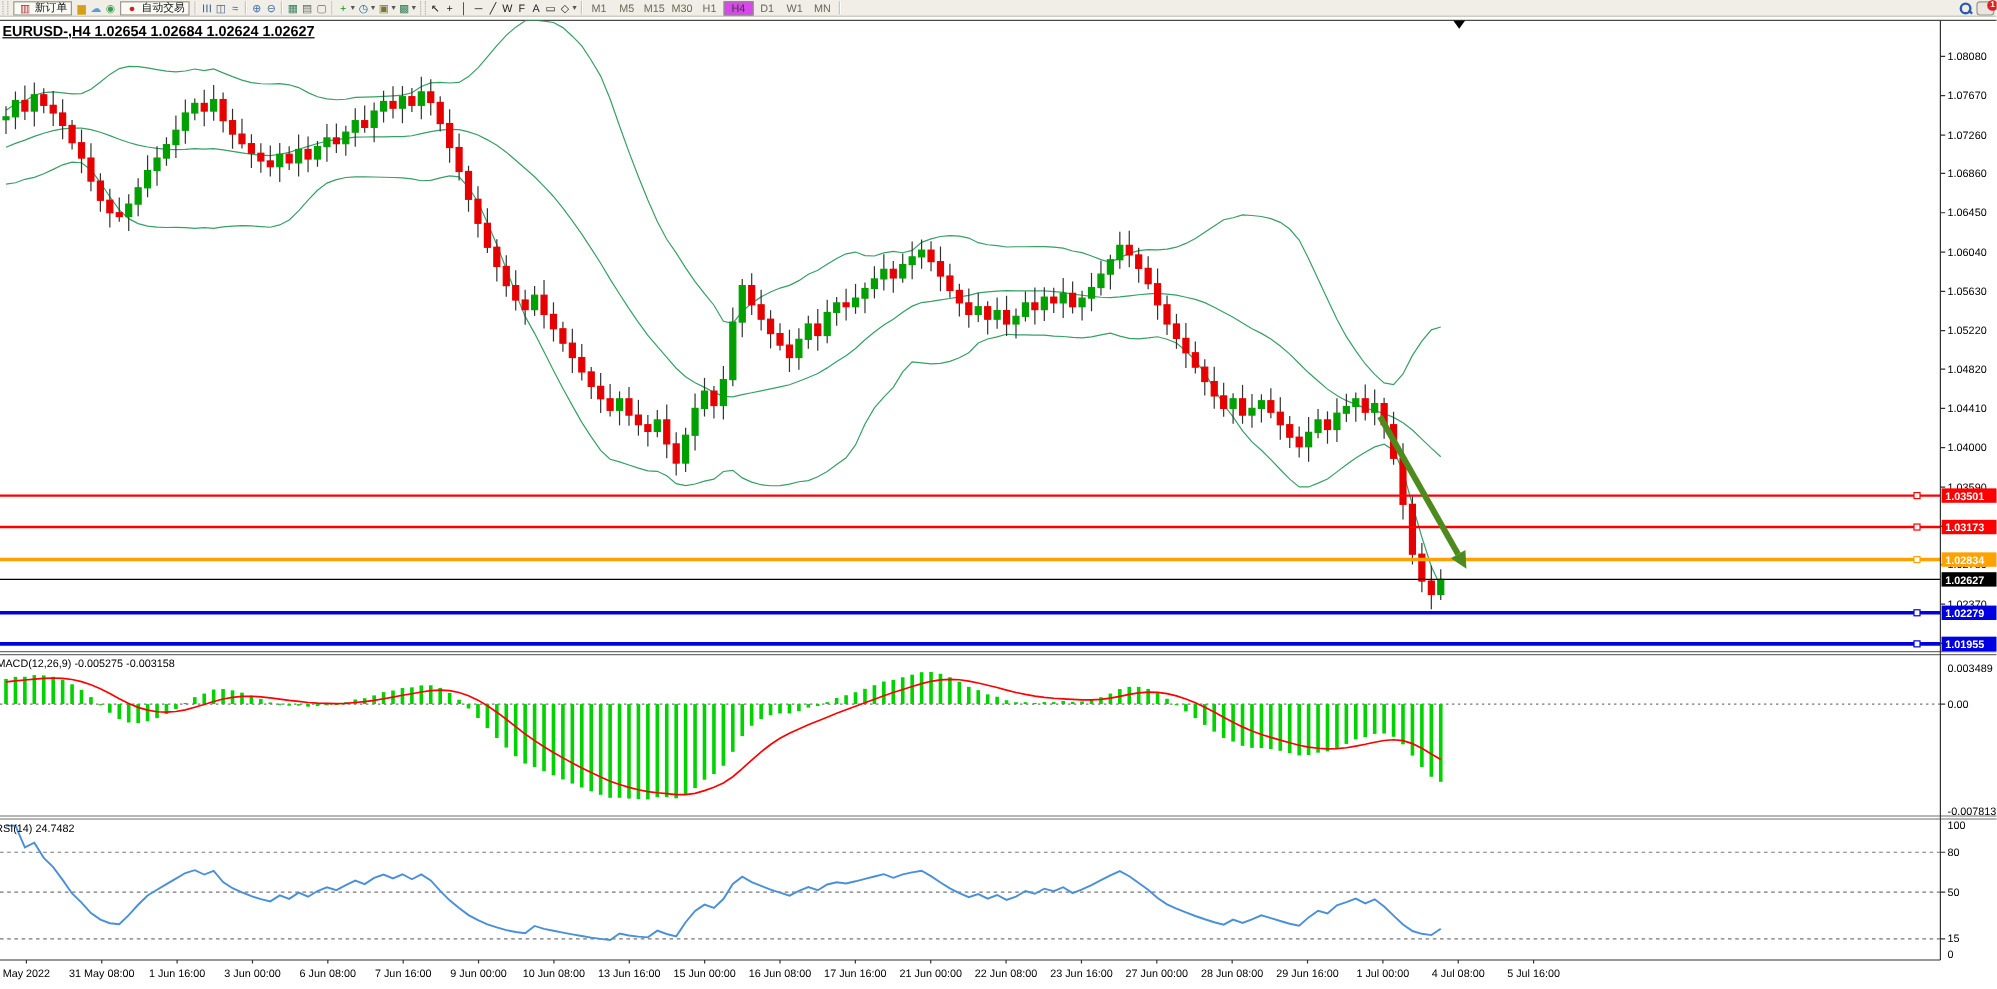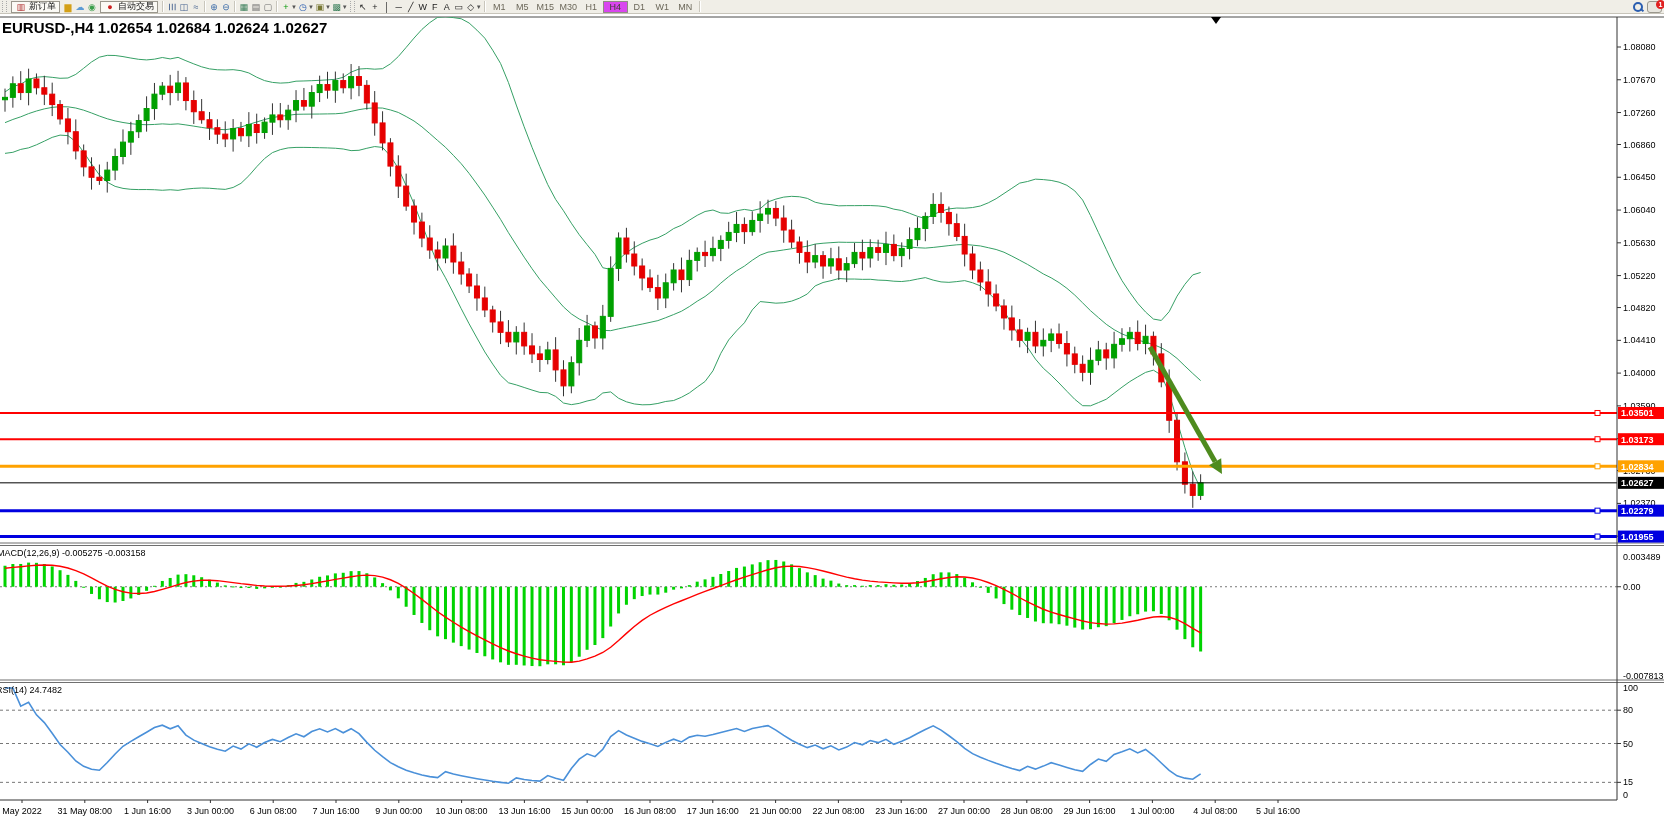--- a/index.html
+++ b/index.html
@@ -17,21 +17,21 @@
   .tb-right{position:absolute;right:2px;top:0;display:flex;align-items:center;height:13px;gap:4px;}
   .mag{position:relative;width:10px;height:10px;}
   .mag .lens{position:absolute;left:0;top:0;width:6px;height:6px;border:2px solid #2a5db0;border-radius:50%;}
   .mag .handle{position:absolute;left:7px;top:7px;width:4px;height:2px;background:#2a5db0;transform:rotate(45deg);}
   .bubble{position:relative;width:13px;height:10px;background:#e8e6df;border:1px solid #9a978d;border-radius:3px;}
   .badge{position:absolute;right:-4px;top:-2px;width:9px;height:9px;background:#e02020;border-radius:50%;color:#fff;font-size:7px;line-height:9px;text-align:center;font-weight:bold;}
   
   .chart-wrap{position:absolute;left:0;top:0;width:1664px;height:824px;}
   svg{position:absolute;left:0;top:0;}
   svg text{font-family:"Liberation Sans",sans-serif;}
-  .chart-title{position:absolute;left:2px;top:19px;font-size:15px;font-weight:bold;color:#000;white-space:nowrap;z-index:3;}
+  .chart-title{position:absolute;left:2px;top:19px;font-size:12px;font-weight:bold;color:#000;white-space:nowrap;z-index:3;text-decoration:underline;}
   .macd-label{position:absolute;left:-3px;top:548px;font-size:9px;color:#000;white-space:nowrap;z-index:3;}
   .rsi-label{position:absolute;left:-4px;top:685px;font-size:9px;color:#000;white-space:nowrap;z-index:3;}
 </style>
 </head>
 <body>
 
 <div class="app">
 
   <div class="toolbar">
     <div class="tb-sec">

